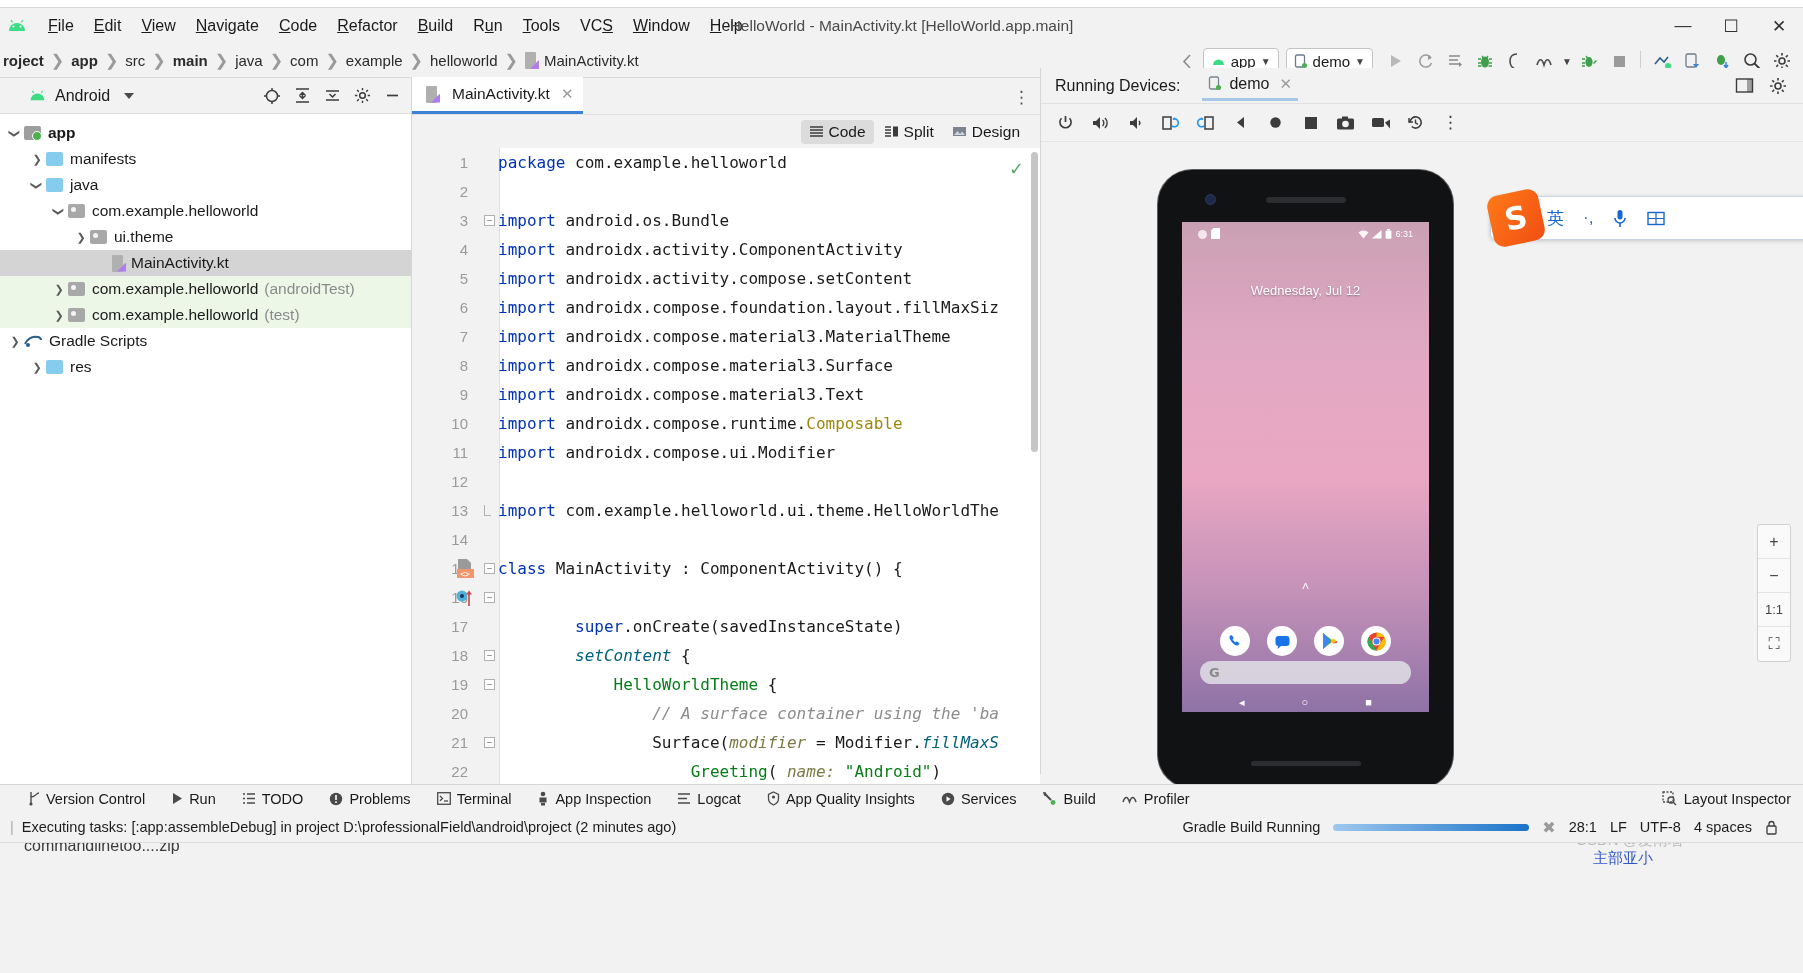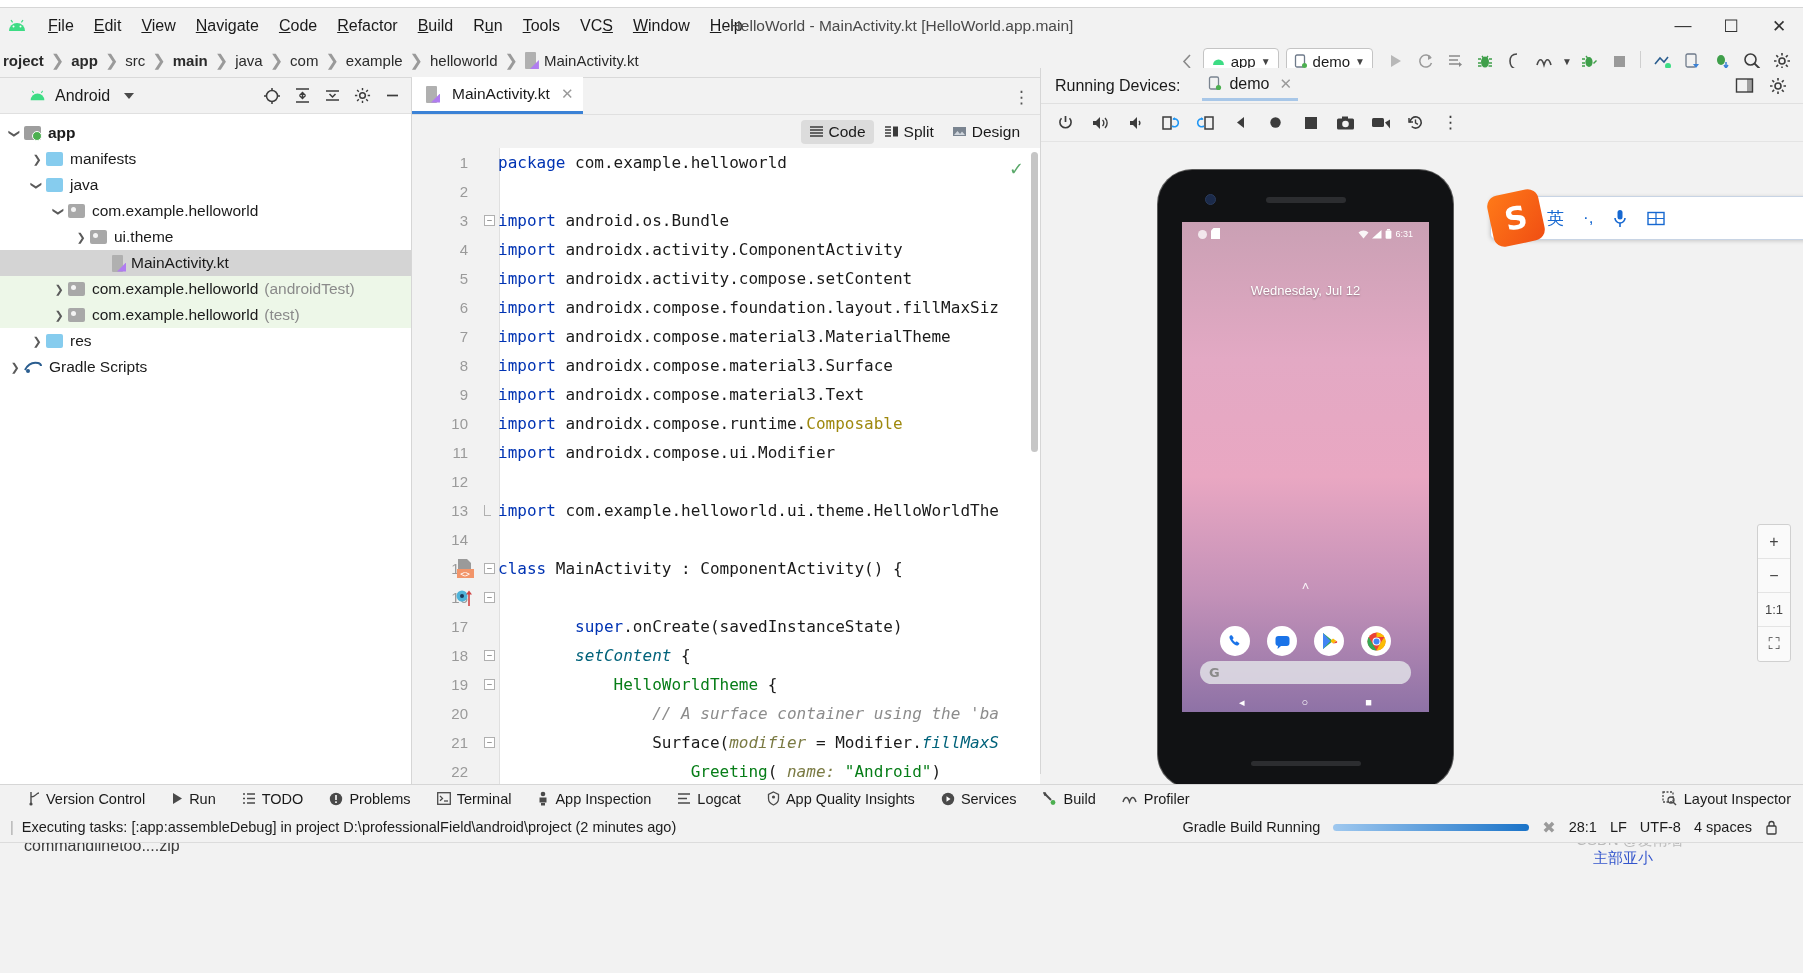--- a/index.html
+++ b/index.html
@@ -441,34 +441,34 @@
         <span class="folder grey"></span>
         <span class="tlabel">com.example.helloworld</span>
         <span class="tdim">(androidTest)</span>
       </div>
       <div class="trow green" style="padding-left: 50px;">
         <span class="arrow r"></span>
         <span class="folder grey"></span>
         <span class="tlabel">com.example.helloworld</span>
         <span class="tdim">(test)</span>
       </div>
-      <div class="trow" style="padding-left: 28px;">
-        <span class="arrow r"></span>
-        <span class="folder"></span>
-        <span class="tlabel">res</span>
-      </div>
       <div class="trow" style="padding-left: 6px;">
         <span class="arrow r"></span>
         <span class="gradleicon">
           <svg width="18" height="14" viewBox="0 0 18 14">
             <path d="M1 10c3-6 8-8 13-7 2 .4 3 1.6 3 3" stroke="#2a5d8f" stroke-width="2" fill="none"></path>
             <circle cx="4" cy="11" r="2" fill="#2a5d8f"></circle>
           </svg>
         </span>
         <span class="tlabel">Gradle Scripts</span>
+      </div>
+      <div class="trow" style="padding-left: 28px;">
+        <span class="arrow r"></span>
+        <span class="folder"></span>
+        <span class="tlabel">res</span>
       </div>
     </div>
 </div>
 
 <div id="editor">
   <div id="tabstrip">
     <div id="tab1">
       <span class="kticon"></span>
       <span>MainActivity.kt</span>
       <span class="closex">✕</span>

